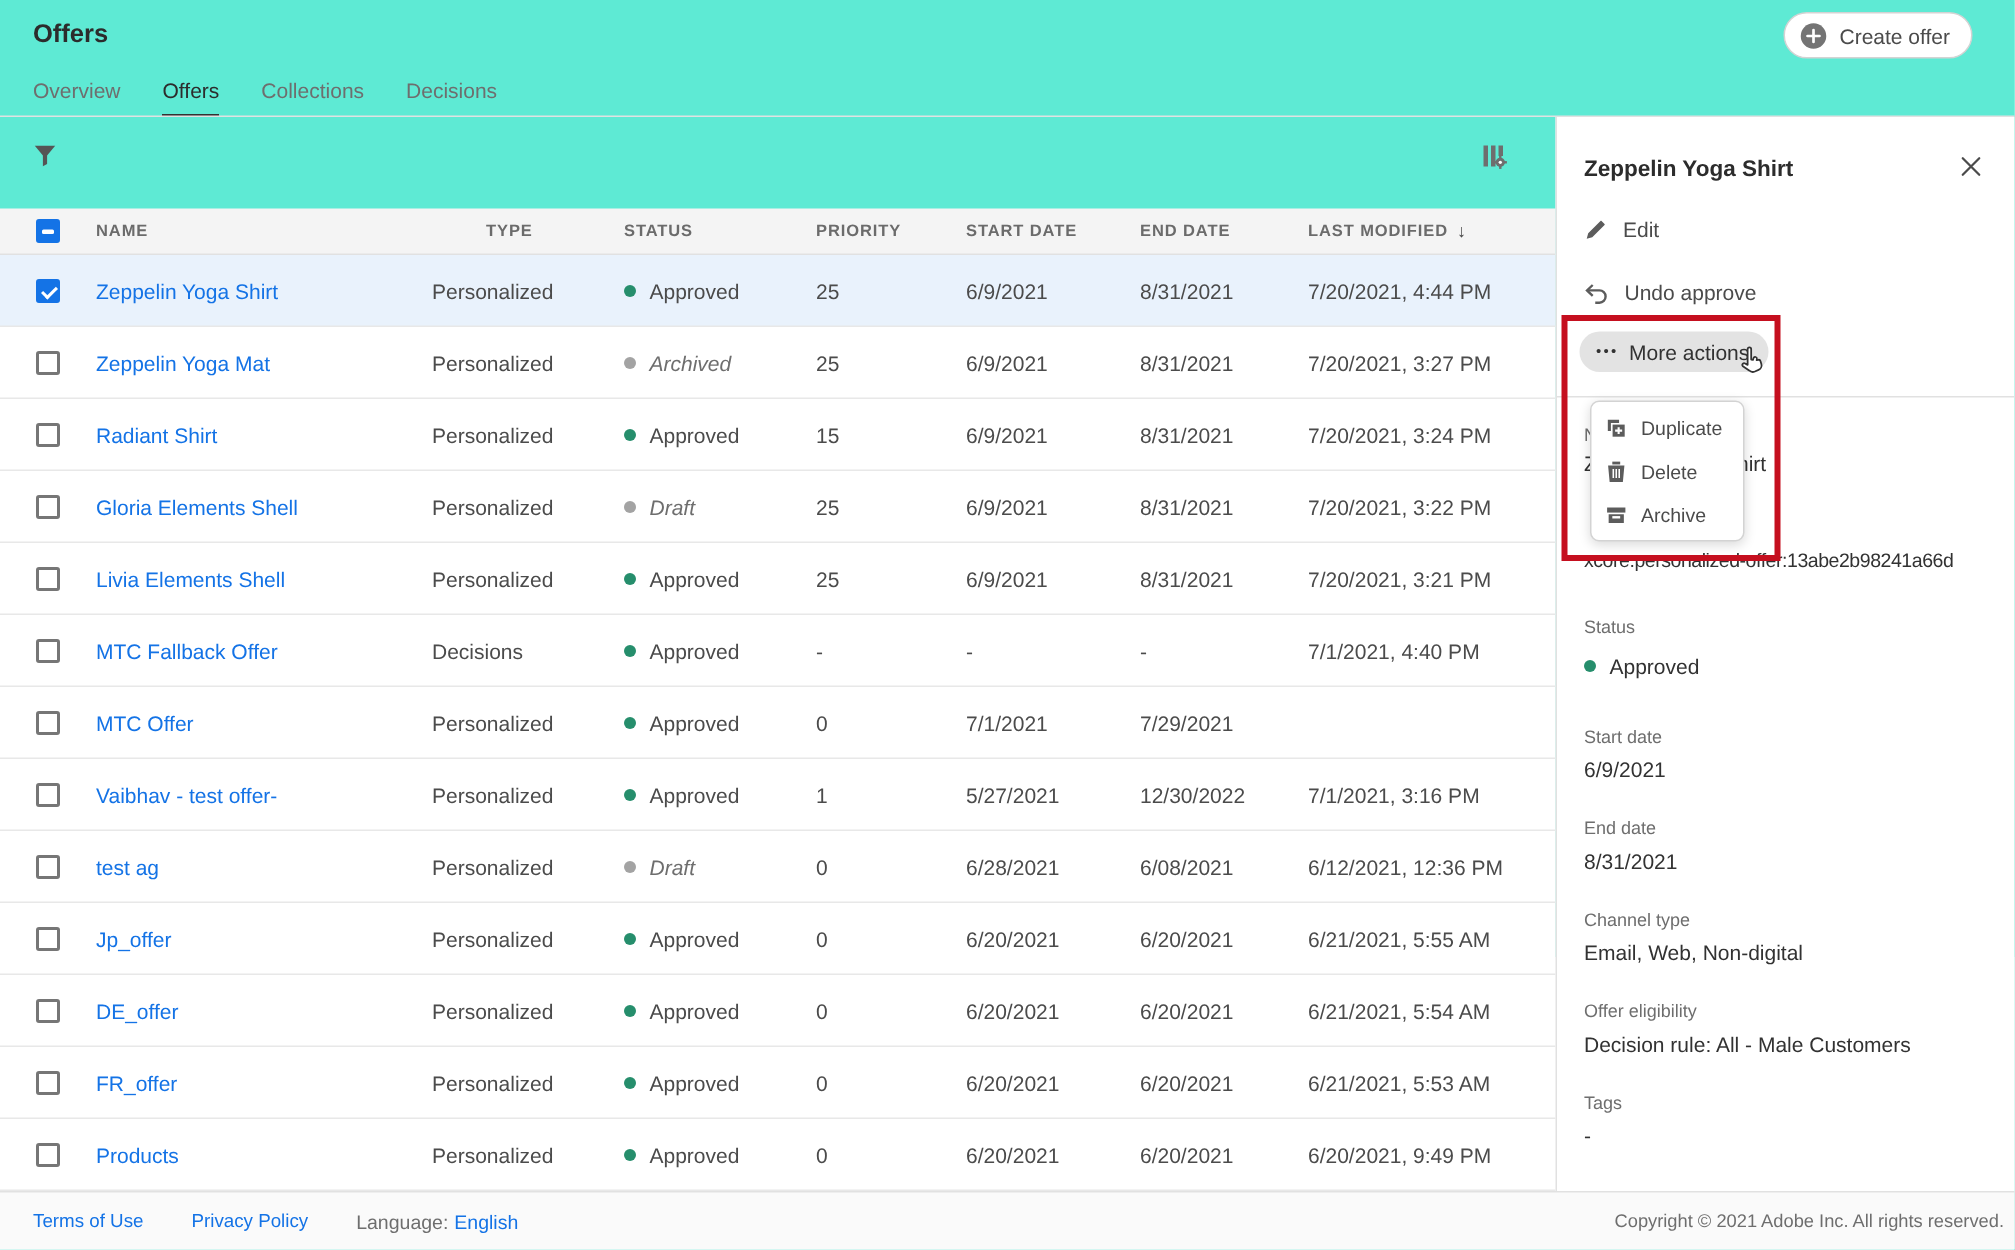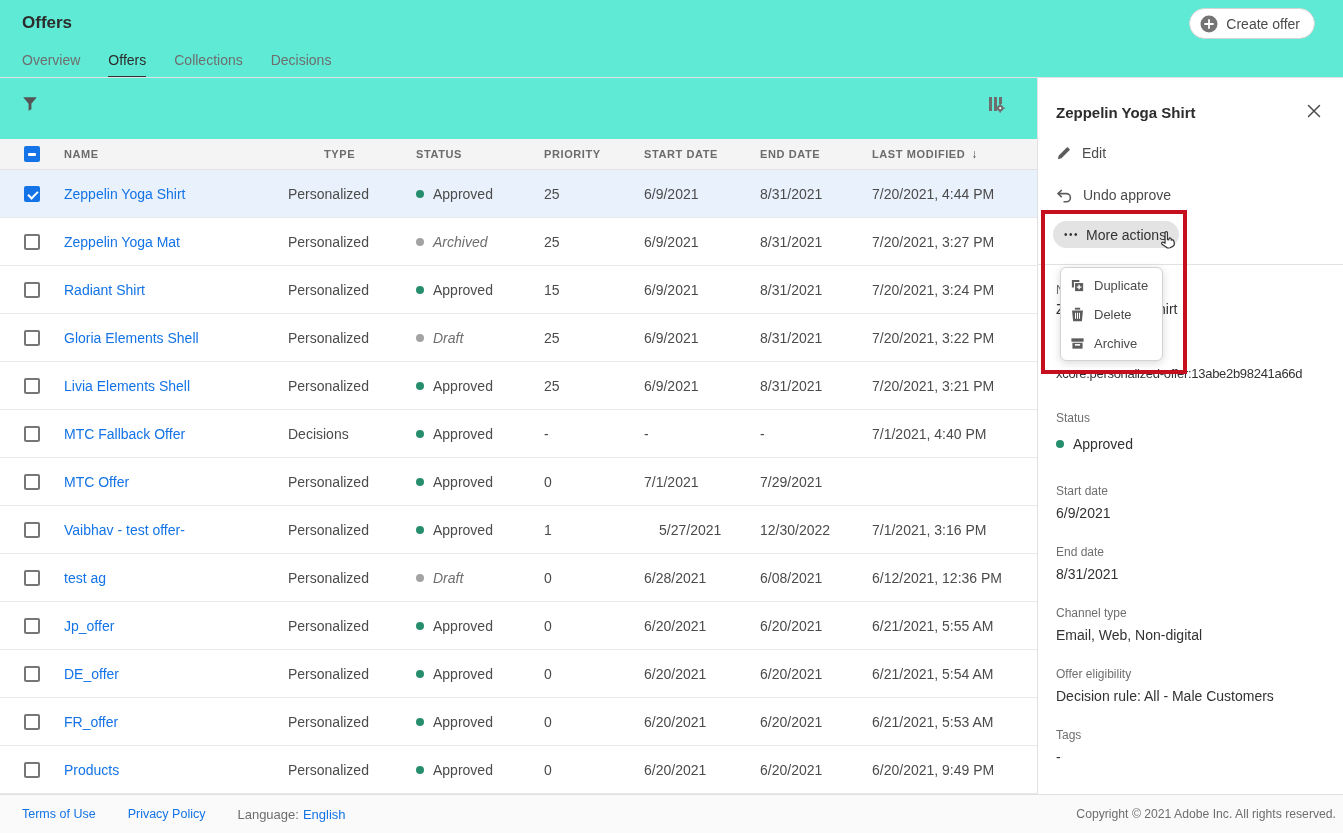--- a/index.html
+++ b/index.html
@@ -276,21 +276,21 @@
         </div>
         <div class="cell" style="left: 64px;">
           <span class="link">Vaibhav - test offer-</span>
         </div>
         <div class="cell" style="left: 288px;">Personalized</div>
         <div class="cell" style="left: 416px;">
           <span class="dot approved"></span>
           <span class="status-txt">Approved</span>
         </div>
         <div class="cell" style="left: 544px;">1</div>
-        <div class="cell" style="left: 659px;">5/27/2021</div>
+        <div class="cell" style="left: 644px;">5/27/2021</div>
         <div class="cell" style="left: 760px;">12/30/2022</div>
         <div class="cell" style="left: 872px;">7/1/2021, 3:16 PM</div>
       </div>
       <div class="trow">
         <div class="cell" style="left: 24px;">
           <span class="cb"></span>
         </div>
         <div class="cell" style="left: 64px;">
           <span class="link">test ag</span>
         </div>

